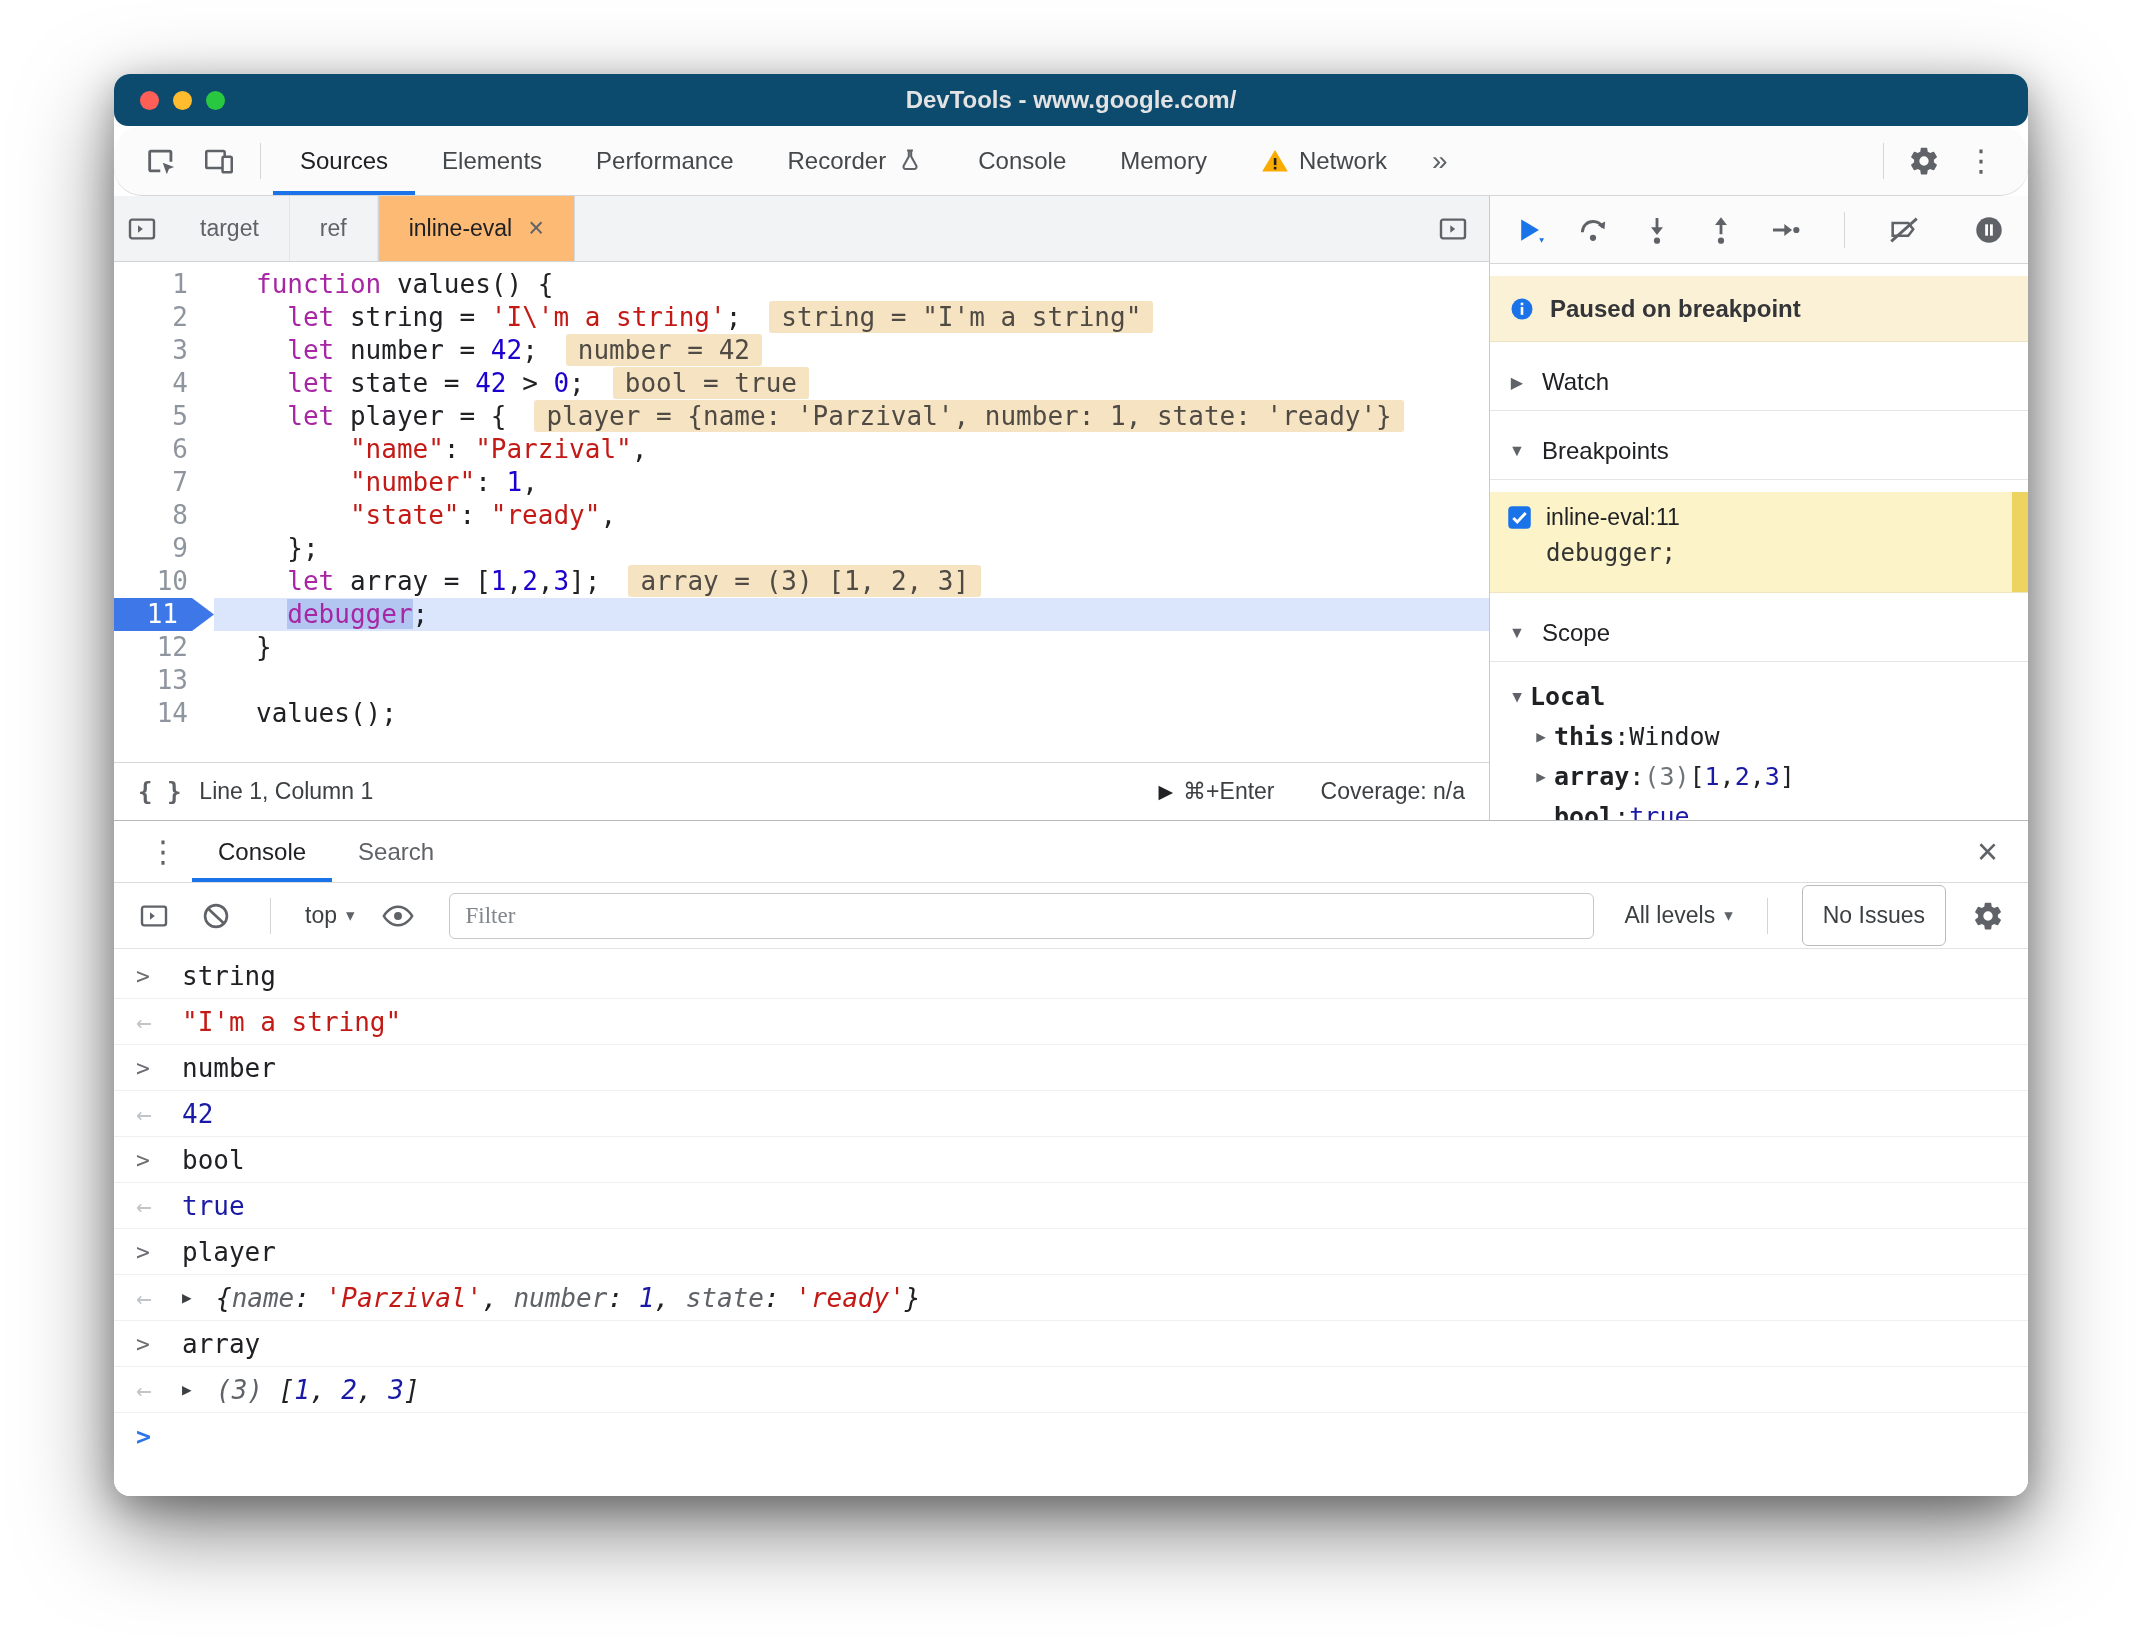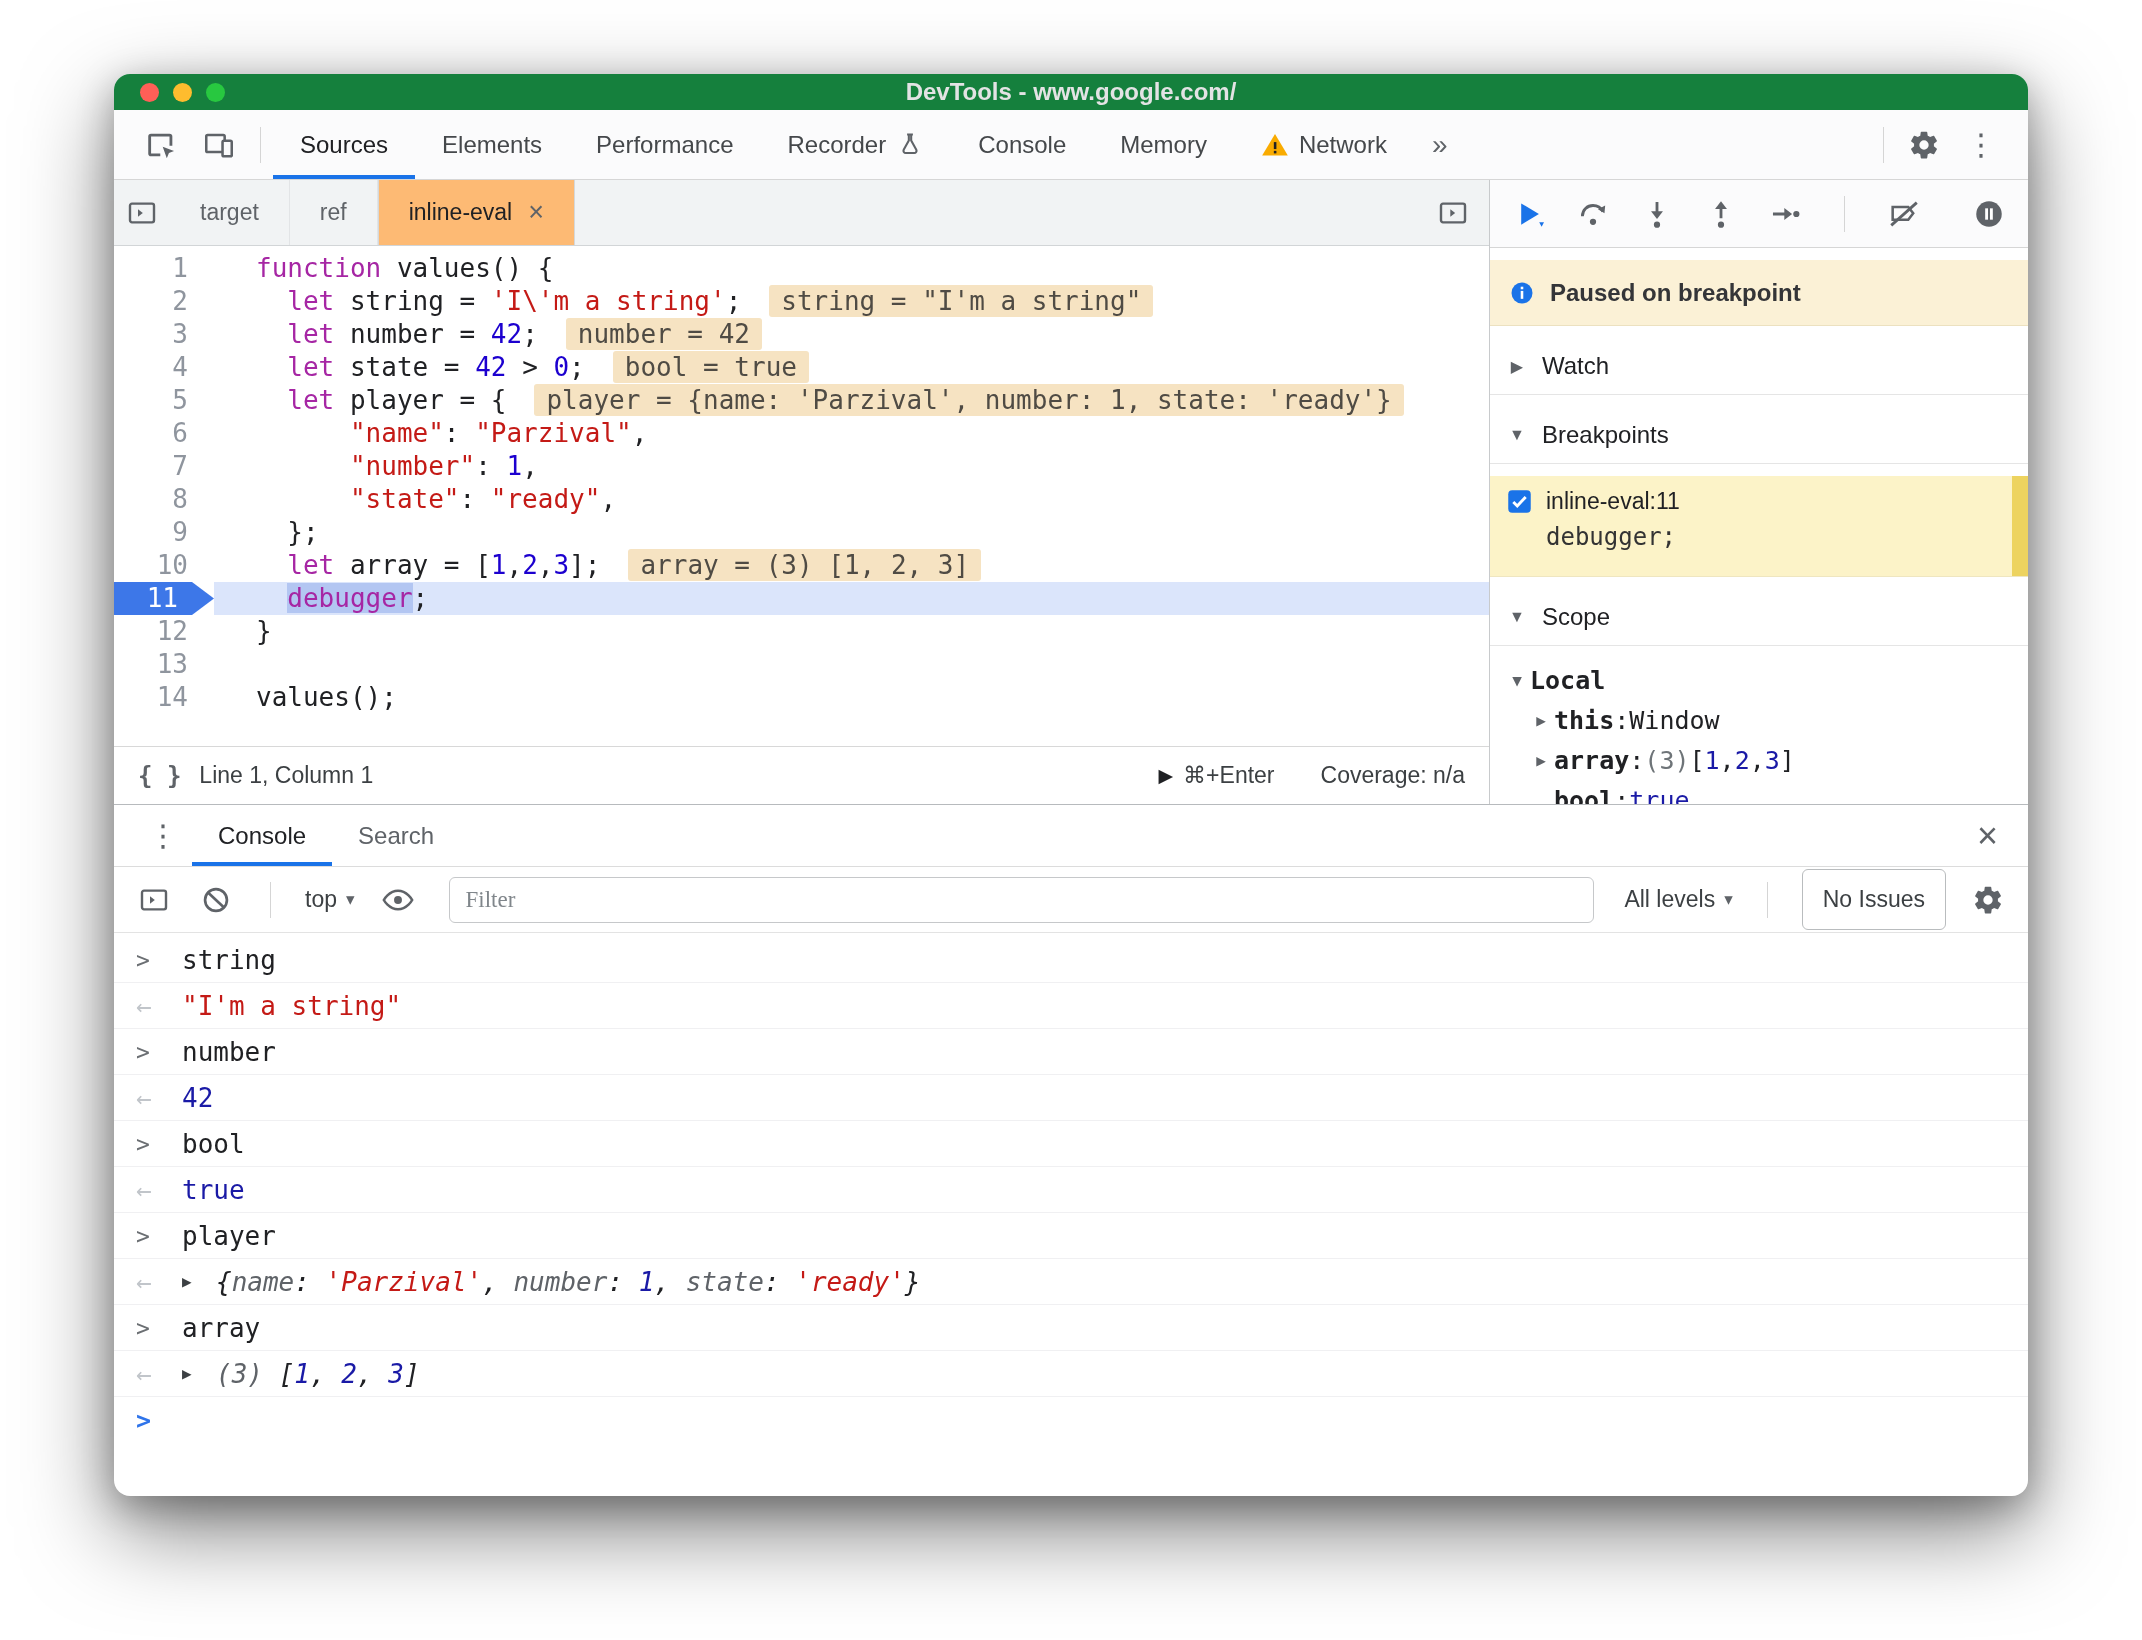--- a/index.html
+++ b/index.html
@@ -1,26 +1,26 @@
 <!DOCTYPE html>
 <html><head>
 <meta charset="utf-8">
 <style>
   html,body{margin:0;padding:0;width:2142px;height:1640px;background:#ffffff;font-family:"Liberation Sans",sans-serif;}
   *{box-sizing:border-box;}
   .window{position:absolute;left:114px;top:74px;width:1914px;height:1422px;background:#fff;border-radius:16px;overflow:hidden;
     box-shadow:0 34px 90px rgba(0,0,0,.5),0 10px 36px rgba(0,0,0,.28);display:flex;flex-direction:column;}
   
-  .titlebar{height:36px;flex:none;background:#15803d;display:flex;align-items:center;justify-content:center;position:relative;}
+  .titlebar{height:52px;flex:none;background:#0c4a6e;display:flex;align-items:center;justify-content:center;position:relative;border-radius:14px;}
   .traffic{position:absolute;left:26px;top:0;height:100%;display:flex;align-items:center;gap:14px;}
   .dot{width:19px;height:19px;border-radius:50%;}
   .dot.red{background:#ff5f57}.dot.yellow{background:#febc2e}.dot.green{background:#28c840}
   .win-title{color:#e3e3e4;font-size:24px;font-weight:700;}
   
-  .main-tabbar{height:70px;flex:none;background:#fbfbfc;border-bottom:1px solid #d6d6d6;display:flex;align-items:center;padding:0 18px;}
+  .main-tabbar{height:70px;flex:none;background:#fbfbfc;border-bottom:1px solid #d6d6d6;display:flex;align-items:center;padding:0 18px;border-radius:28px;}
   .iconbtn{display:flex;align-items:center;justify-content:center;padding:0 12px;height:100%;cursor:default;}
   .vsep{width:1px;height:36px;background:#d5d5d5;margin:0 12px;flex:none;}
   .main-tab{height:100%;display:flex;align-items:center;padding:0 27px;font-size:24px;color:#45484b;gap:10px;}
   .main-tab.selected{color:#202124;box-shadow:inset 0 -4px 0 #1a73e8;}
   .more-tabs{font-size:28px;color:#5f6368;padding:0 18px;}
   .right-tools{margin-left:auto;display:flex;align-items:center;height:100%;}
   .kebab{font-size:30px;color:#5f6368;padding:0 14px;}
   
   .middle{height:624px;flex:none;display:flex;}
   .left-pane{width:1376px;flex:none;display:flex;flex-direction:column;border-right:1px solid #c8cacc;}

